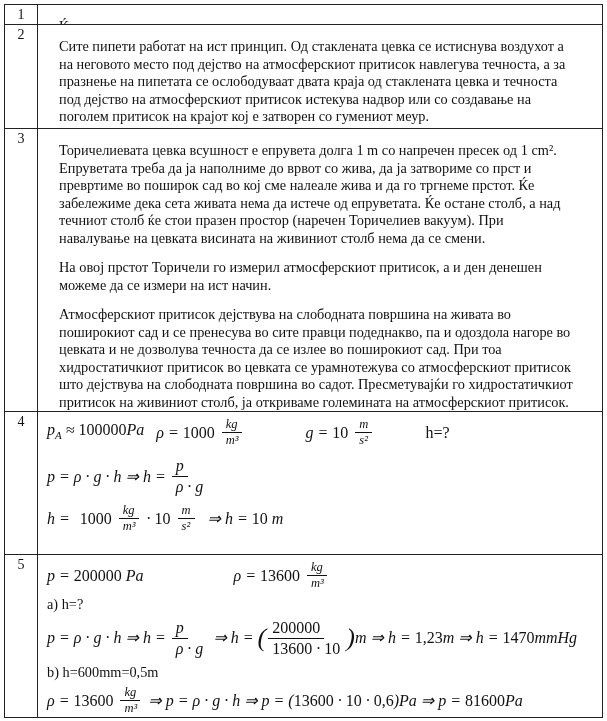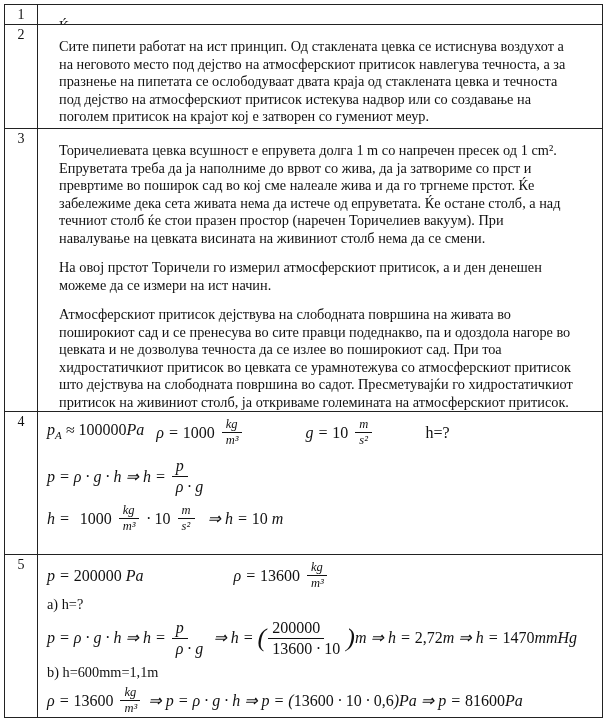--- a/index.html
+++ b/index.html
@@ -136,24 +136,24 @@
 
         <div class="textline">a) h=?</div>
 
         <div class="mathline m-t4">
           <span class="m-auto">p = ρ · g · h ⇒ h = </span>
           <span class="frac"><span class="top m-auto">p</span><span class="bot m-auto">ρ · g</span></span>
           <span class="m-auto"> ⇒ h = </span>
           <span class="bigp">(</span>
           <span class="frac"><span class="top m-auto"><span class="mn">200000</span></span><span class="bot m-auto"><span class="mn">13600</span> · <span class="mn">10</span></span></span>
           <span class="bigp">)</span>
-          <span class="m-auto">m ⇒ h = <span class="mn">2,72</span>m ⇒ h = <span class="mn">1470</span>mmHg</span>
+          <span class="m-auto">m ⇒ h = <span class="mn">1,23</span>m ⇒ h = <span class="mn">1470</span>mmHg</span>
         </div>
 
-        <div class="textline">b) h=600mm=1,1m</div>
+        <div class="textline">b) h=600mm=0,5m</div>
 
         <div class="mathline m-t4">
           <span class="m-auto">ρ = <span class="mn">13600</span> </span>
           <span class="frac unit"><span class="top">kg</span><span class="bot">m³</span></span>
           <span class="m-auto"> ⇒ p = ρ · g · h ⇒ p = (<span class="mn">13600</span> · <span class="mn">10</span> · <span class="mn">0,6</span>)Pa ⇒ p = <span class="mn">81600</span>Pa</span>
         </div>
 
       </div>
     </div>
 

